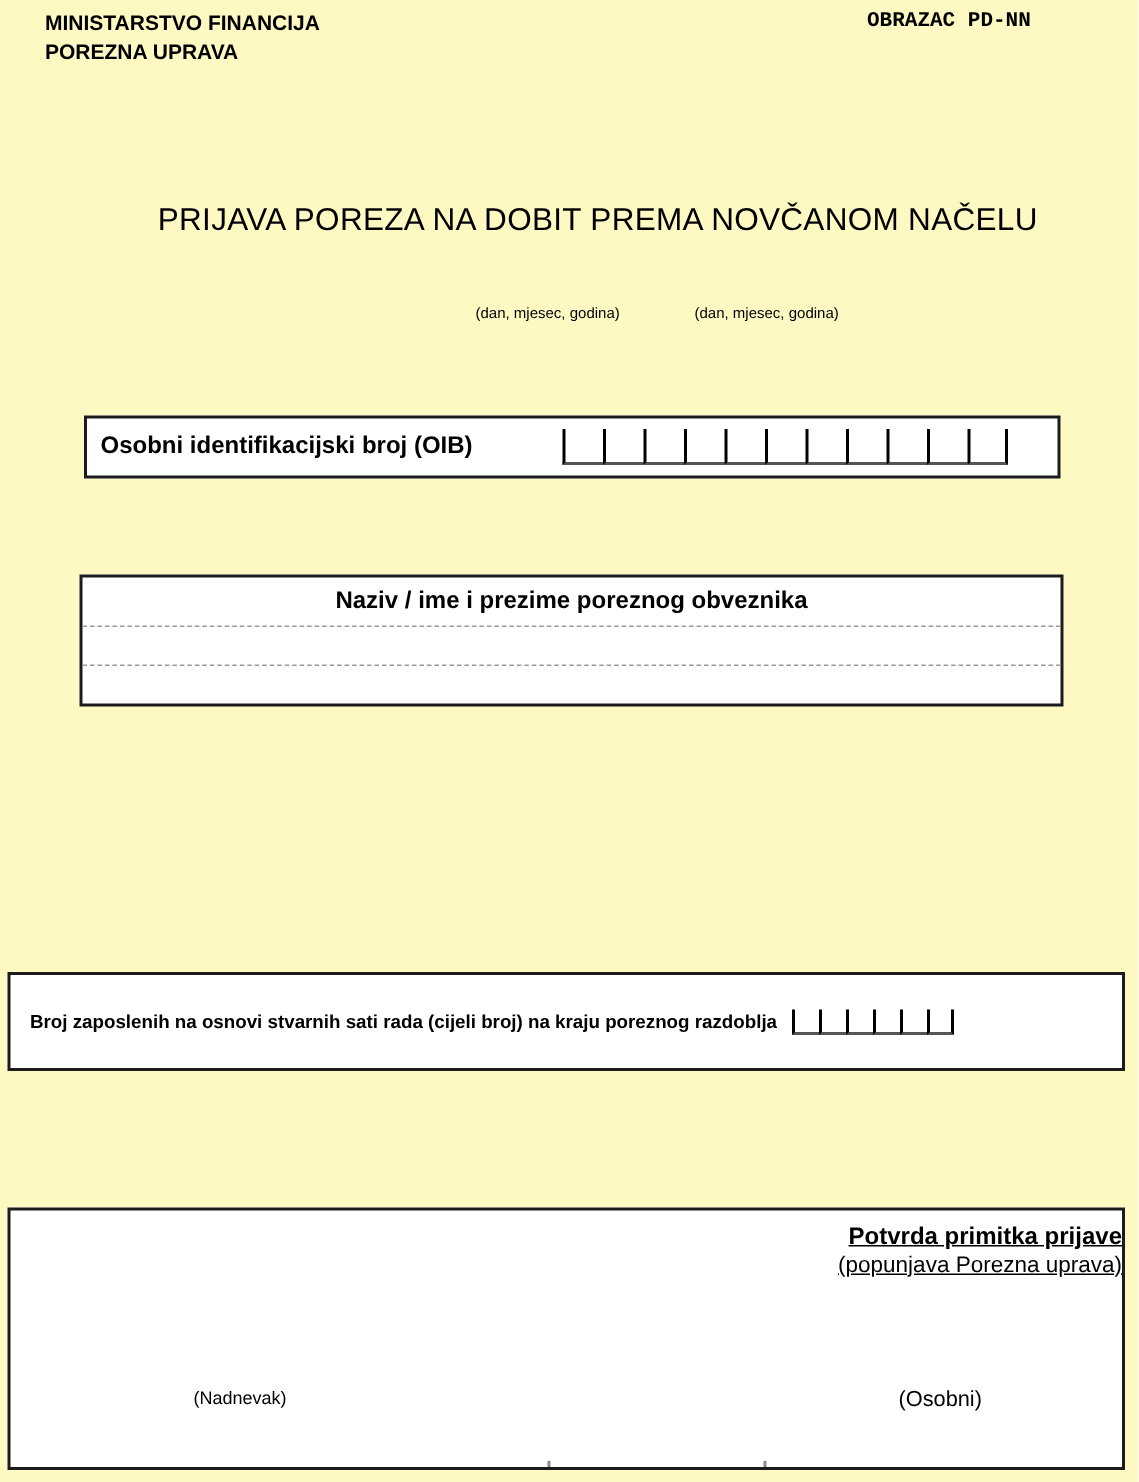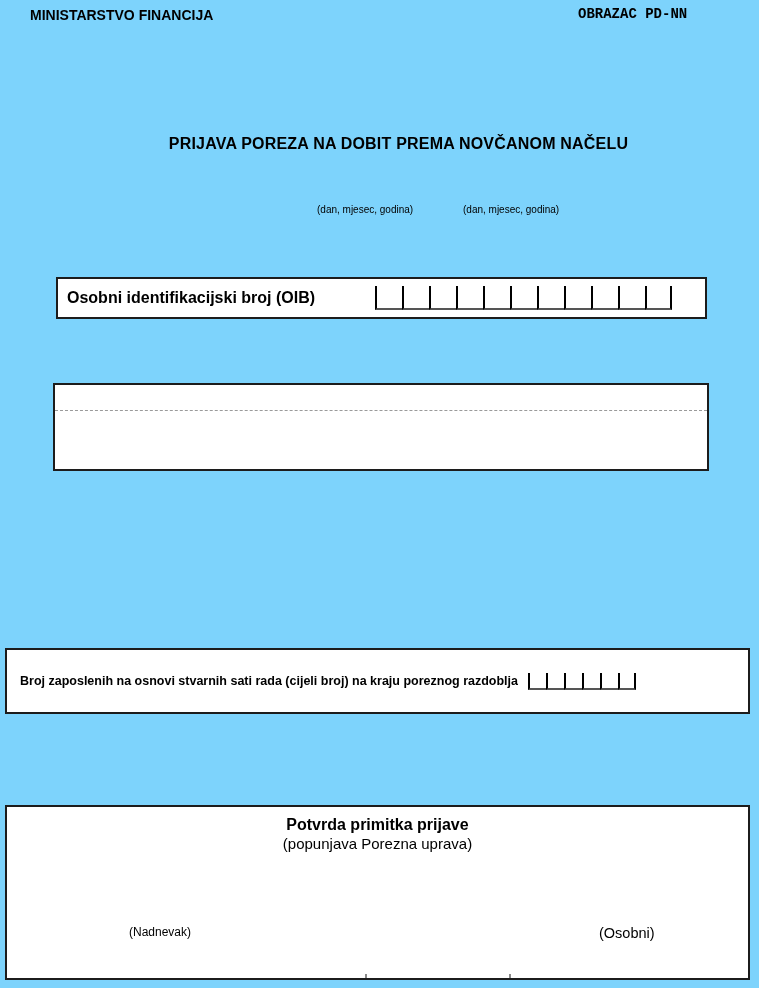--- a/index.html
+++ b/index.html
@@ -1,31 +1,31 @@
 <!DOCTYPE html>
 <html><head>
 <meta charset="utf-8">
 <style>
   * { margin:0; padding:0; box-sizing:border-box; }
   html,body { background:#fff; }
   .page {
     position:relative;
     width:759px; height:988px;
-    background:#7dd3fc;
+    background:#fef9c3;
     font-family:"Liberation Sans", sans-serif;
     color:#000;
     overflow:hidden;
   }
   
   .hdr-left { position:absolute; left:30px; top:6px; font-size:14px; font-weight:bold; line-height:19px; }
   .hdr-right { position:absolute; left:578px; top:6px; font-size:14px; font-weight:bold;font-family:Liberation Mono, monospace; }
 
   
   .form-title { position:absolute; left:38px; top:135px; width:721px; text-align:center;
-                font-size:16px; font-weight:bold; letter-spacing:.2px; }
+                font-size:21px; font-weight:normal; letter-spacing:.2px; }
   .period-row { position:absolute; left:177px; top:179px; font-size:15.5px; font-weight:bold; white-space:pre; }
   .blank { display:inline-block; border-bottom:2px solid #000; height:15px; vertical-align:baseline; }
   .blank.b1 { width:86px; margin:0 6px 0 6px; }
   .blank.b2 { width:105px; margin-left:6px; }
   .hint { position:absolute; top:204px; font-size:10px; color:#000; }
   .hint.h1 { left:317px; }
   .hint.h2 { left:463px; }
 
   
   .bx { position:absolute; border:2px solid #1c1c1c; background:#fff; }
@@ -45,36 +45,37 @@
                font-size:16px; font-weight:bold; border-bottom:1px dashed #9a9a9a; }
   .name-row1 { height:26px; border-bottom:1px dashed #9a9a9a; }
   .name-row2 { flex:1; }
 
   
   .emp-box { left:5px; top:648px; width:745px; height:66px; display:flex; align-items:center; padding-left:13px; }
   .emp-label { font-size:12.5px; font-weight:bold; white-space:nowrap; }
   .emp-cells { margin-left:10px; }
 
   
-  .rcpt-box { left:5px; top:805px; width:745px; height:175px; text-align:center; }
+  .rcpt-box { left:5px; top:805px; width:745px; height:175px; text-align:right;text-decoration:underline; }
   .rcpt-title { margin-top:9px; font-size:16px; font-weight:bold; }
   .rcpt-sub { margin-top:1px; font-size:15px; }
   .rcpt-stamp-area { position:absolute; left:60px; top:50px; width:625px; height:60px; }
   .rcpt-date { position:absolute; left:122px; top:118px; font-size:12px; }
   .rcpt-sign { position:absolute; left:592px; top:118px; font-size:14.5px; }
   .tick { position:absolute; bottom:0; width:2px; height:4px; background:#8a8a8a; }
   .tick.t1 { left:358px; } .tick.t2 { left:502px; }
 </style>
 </head>
 <body>
 
 <div class="page">
 
   <div class="hdr-left">
     <div>MINISTARSTVO FINANCIJA</div>
+    <div>POREZNA UPRAVA</div>
   </div>
   <div class="hdr-right">OBRAZAC PD-NN</div>
 
   <div class="form-title">PRIJAVA POREZA NA DOBIT PREMA NOVČANOM NAČELU</div>
 
   <span class="hint h1">(dan, mjesec, godina)</span>
   <span class="hint h2">(dan, mjesec, godina)</span>
 
   <div class="bx oib-box">
     <span class="oib-label">Osobni identifikacijski broj (OIB)</span>
@@ -87,20 +88,21 @@
         <span class="cell"></span>
         <span class="cell"></span>
         <span class="cell"></span>
         <span class="cell"></span>
         <span class="cell"></span>
         <span class="cell"></span>
       </span>
   </div>
 
   <div class="bx name-box">
+    <div class="name-head">Naziv / ime i prezime poreznog obveznika</div>
     <div class="name-row1"></div>
     <div class="name-row2"></div>
   </div>
 
   <div class="bx emp-box">
     <span class="emp-label">Broj zaposlenih na osnovi stvarnih sati rada (cijeli broj) na kraju poreznog razdoblja</span>
     <span class="cells emp-cells">
         <span class="cell"></span>
         <span class="cell"></span>
         <span class="cell"></span>

